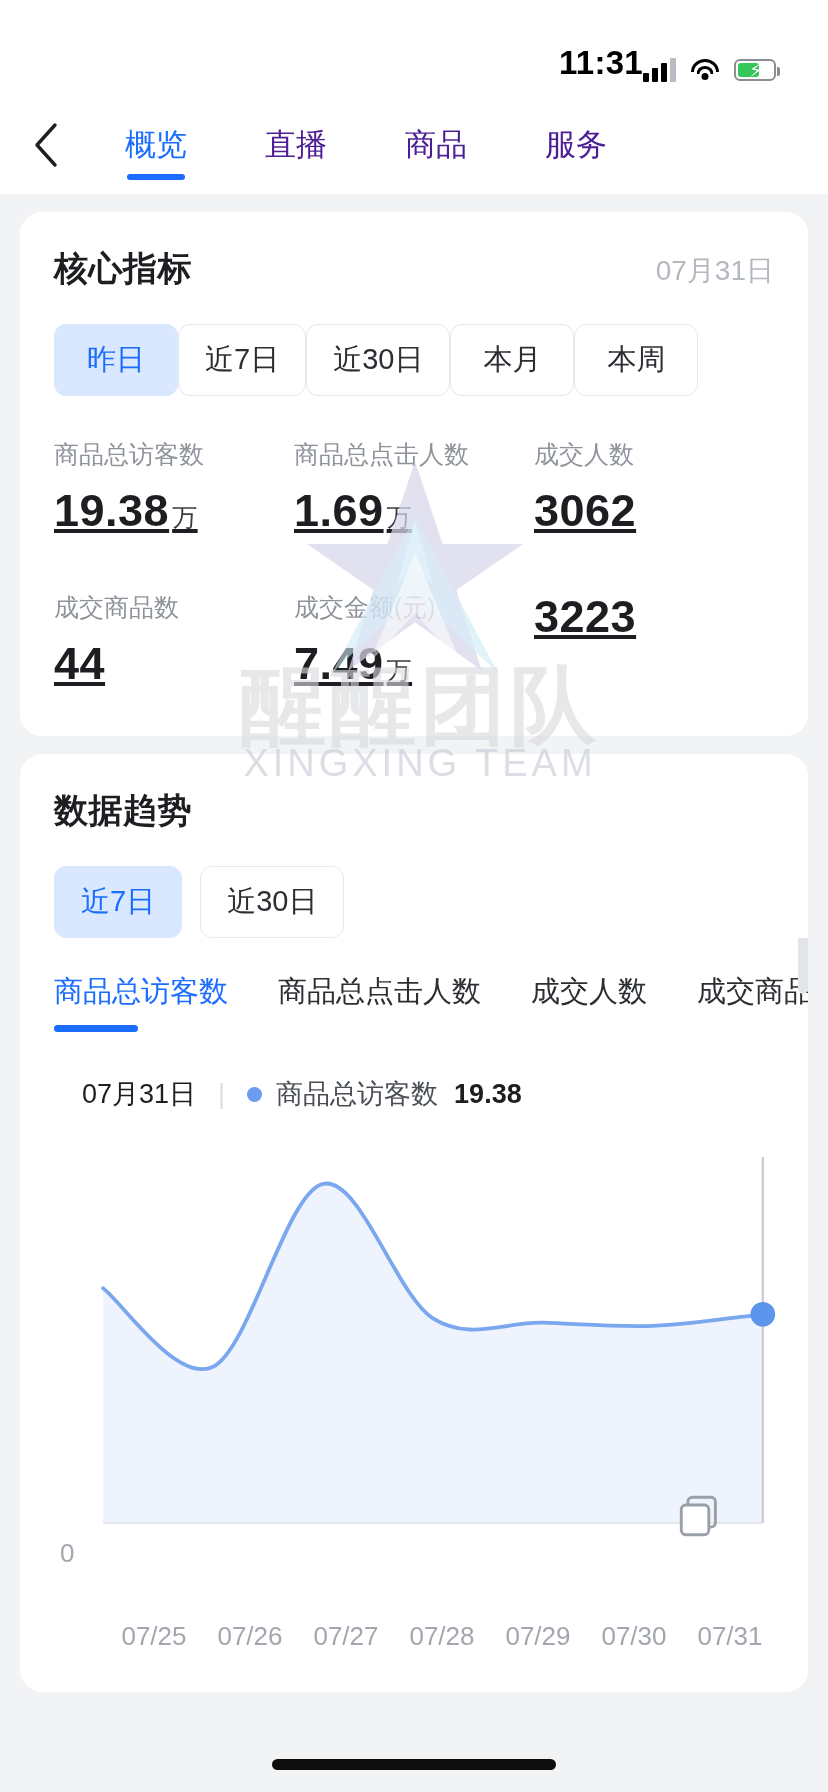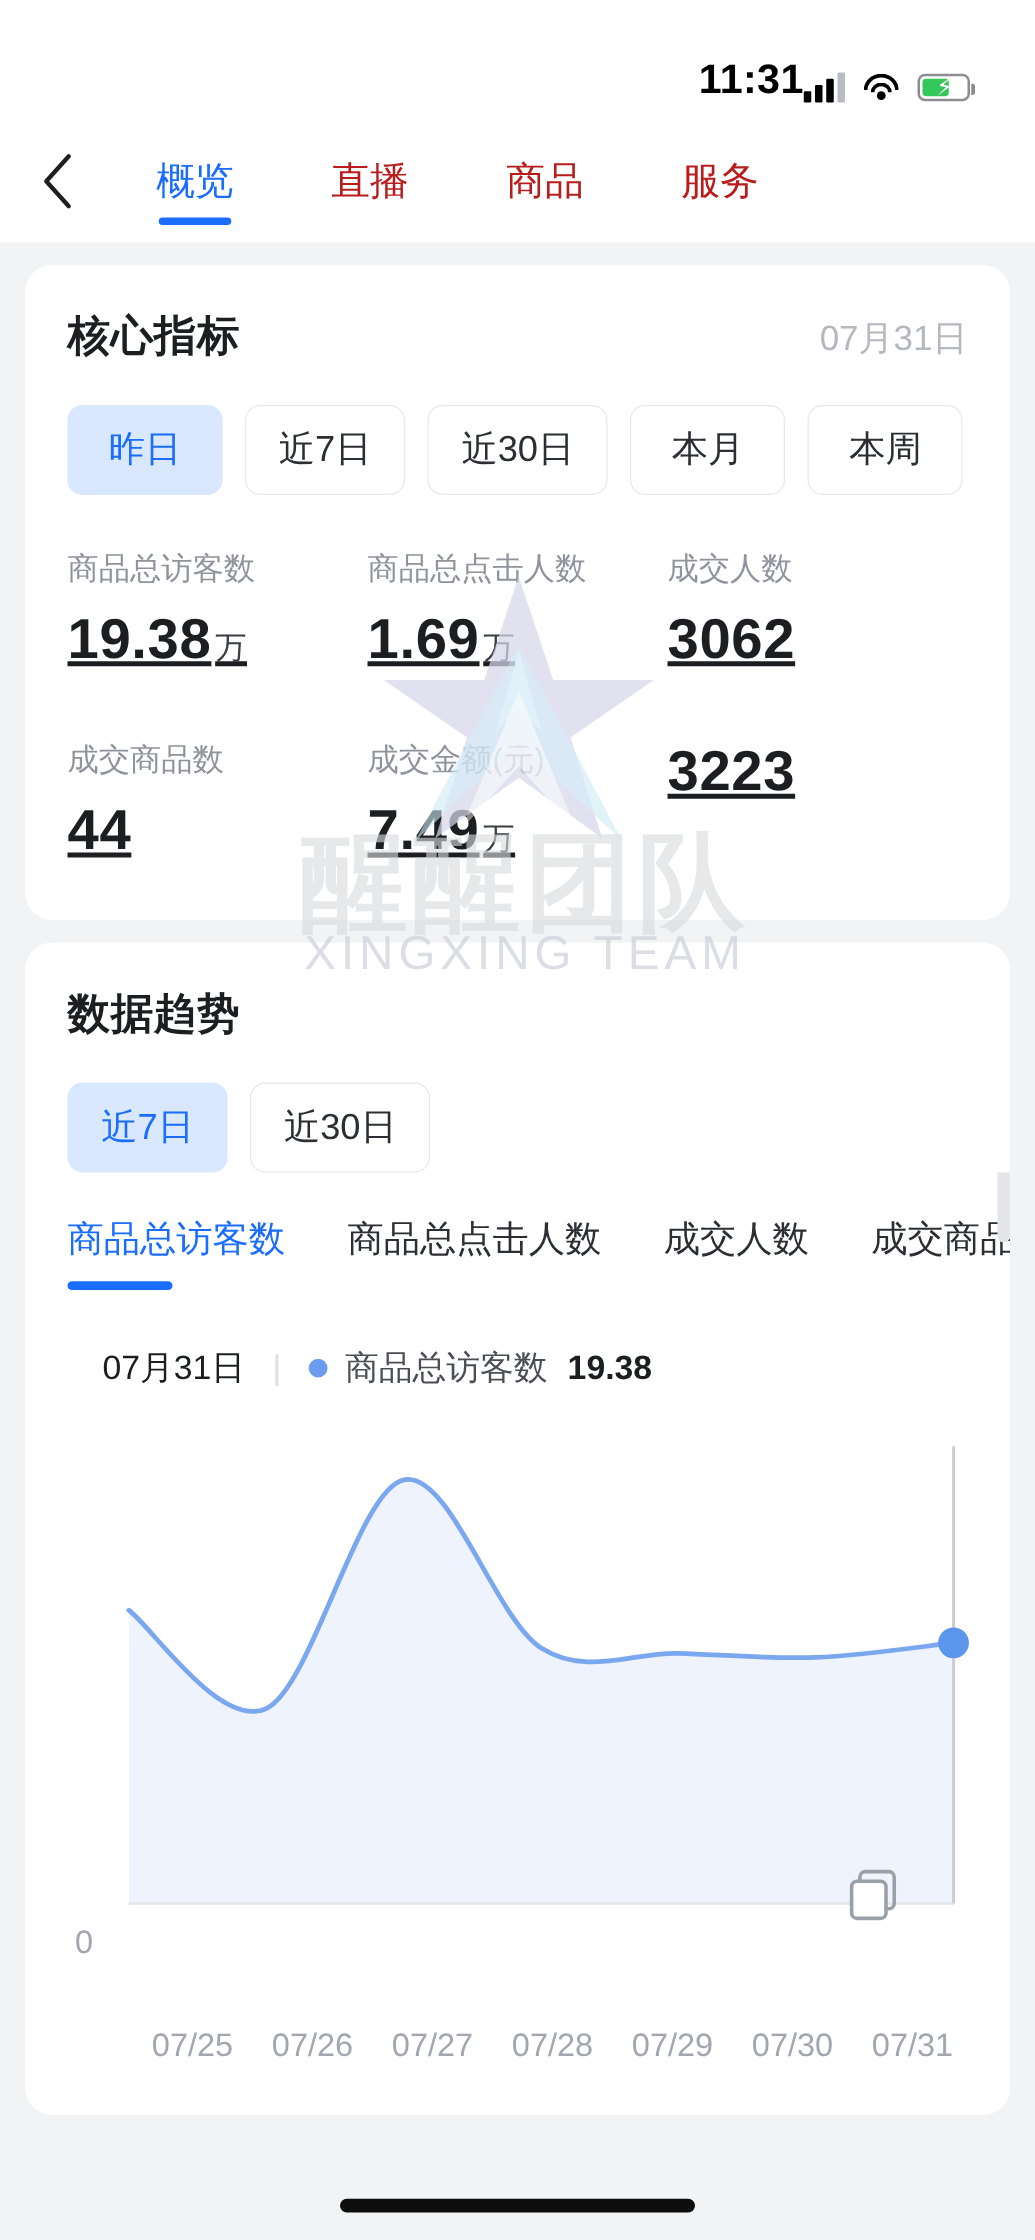--- a/index.html
+++ b/index.html
@@ -48,21 +48,21 @@
   
   .navbar{
     background:#fff; height:98px; display:flex; align-items:center;
     position:relative;
   }
   .back{ width:92px; display:flex; align-items:center; justify-content:center;
          font-size:40px; color:#1f1f1f; cursor:pointer; }
   .back svg{ display:block; }
   .navtabs{ display:flex; align-items:flex-end; gap:12px; flex:1; }
   .navtab{
-    font-size:31px; color:#b91c1c; padding:0 33px; position:relative;
+    font-size:31px; color:#4c1d95; padding:0 33px; position:relative;
     height:98px; display:flex; align-items:center; cursor:pointer; font-weight:400;
   }
   .navtab.active{ color:#1a6dff; font-weight:500; }
   .navtab.active:after{
     content:""; position:absolute; bottom:14px; left:50%; transform:translateX(-50%);
     width:58px; height:6px; background:#1a6dff; border-radius:3px;
   }
 
   
   .watermark{
@@ -86,21 +86,21 @@
     position:relative; z-index:2;
   }
   .card-head{
     display:flex; align-items:baseline; justify-content:space-between;
     padding:34px 34px 0 34px;
   }
   .card-title{ font-size:34px; font-weight:700; color:#1c1e21; letter-spacing:.5px; }
   .card-date{ font-size:28px; color:#b4b8bf; }
 
   
-  .chips{ display:flex; gap:18px; padding:32px 34px 4px 34px; }
+  .chips{ display:flex; padding:32px 34px 4px 34px; }
   .chip{
     height:72px; min-width:124px; padding:0 26px;
     border:1.6px solid #e6e8eb; border-radius:12px; background:#fff;
     display:flex; align-items:center; justify-content:center;
     font-size:29px; color:#2b2e33; cursor:pointer; white-space:nowrap;
   }
   .chip.active{ background:#d9e7ff; border-color:#d9e7ff; color:#1a6dff; font-weight:500; }
 
   
   .metrics{ display:grid; grid-template-columns:repeat(3,1fr); padding:38px 34px 40px 34px; }

